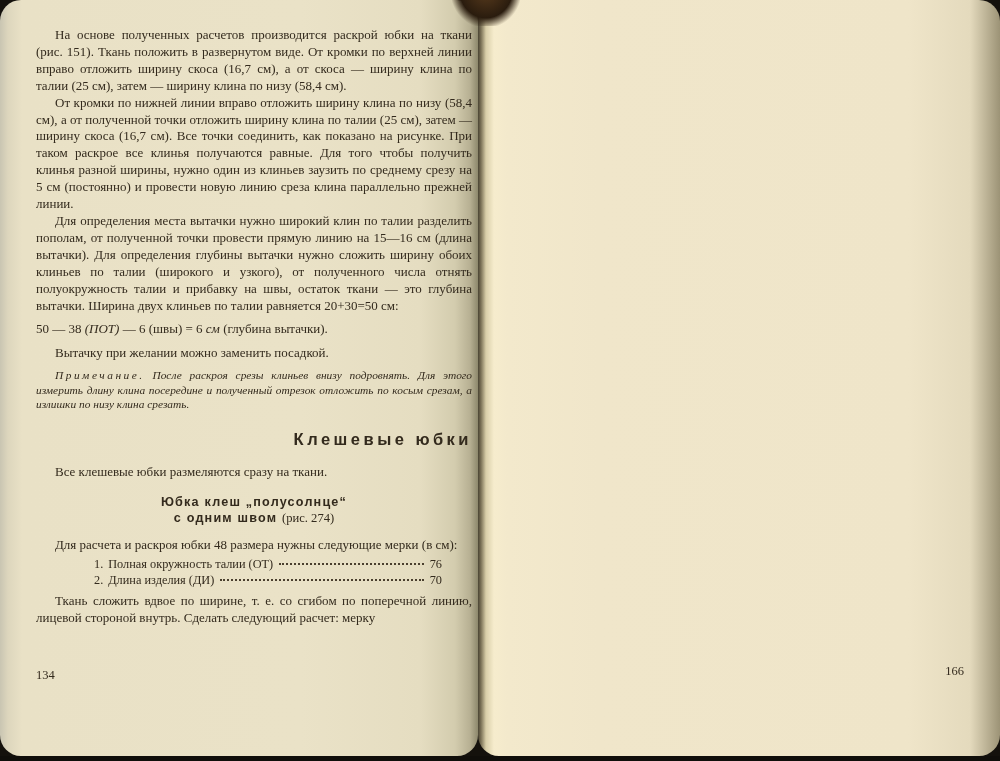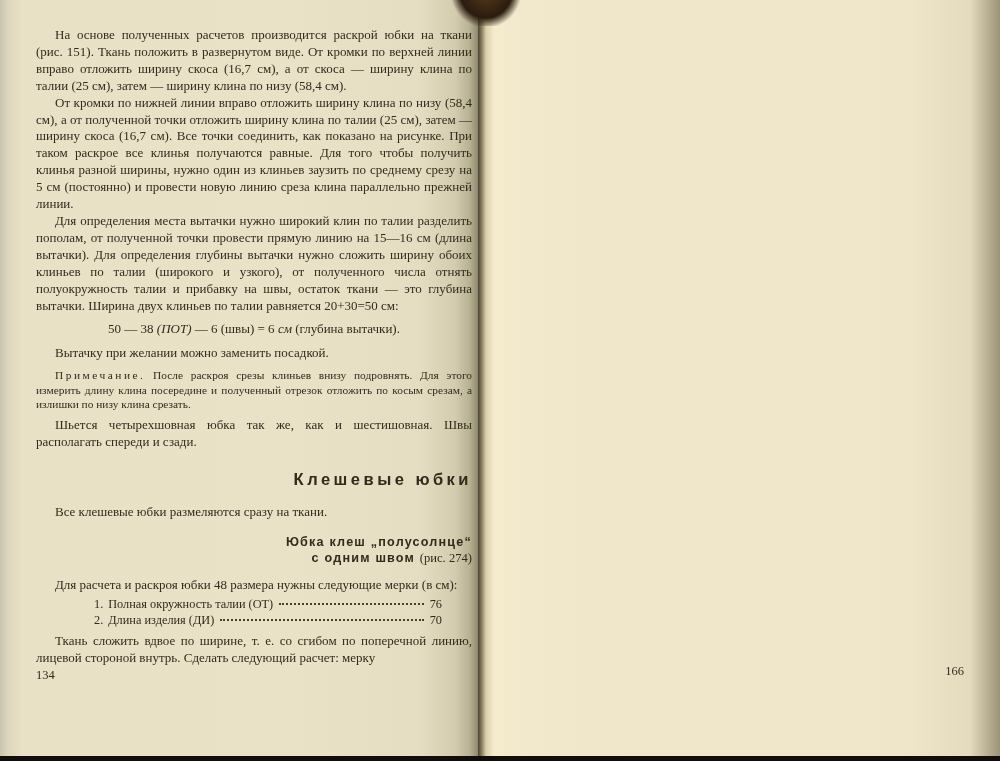--- a/index.html
+++ b/index.html
@@ -4,52 +4,52 @@
 <style>
   html,body{margin:0;padding:0;}
   body{
     width:1000px;height:761px;overflow:hidden;position:relative;
     background:#14110c;
     font-family:"Liberation Serif","DejaVu Serif",serif;
     color:#332a1d;
   }
   .spread{position:absolute;inset:0;}
   
-  .page{position:absolute;top:0;bottom:5px;}
+  .page{position:absolute;top:0;bottom:5px;border-radius:21px;}
   .page-left{
     left:0;width:478px;
     background:linear-gradient(90deg,#c9c5b2 0,#ddd6bd 8px,#e9e1c6 22px,#eae2c7 300px,#e5ddc1 420px,#d3ccae 455px,#b7b093 470px,#8d886c 478px);
   }
   .page-right{
     left:478px;right:0;
     background:linear-gradient(90deg,#4a4433 0,#7b7257 3px,#d9cfa9 8px,#f6eccd 16px,#f3e9cc 30px,#f0e6ca 120px,#efe5c9 430px,#e4dabd 492px,#9c9376 522px);
   }
   .spine-notch{
     position:absolute;top:0;left:452px;width:68px;height:26px;
     background:radial-gradient(ellipse at 50% -40%,#5a3c1e 0,#2a1c0e 55%,rgba(20,15,8,0) 75%);
   }
   .bottom-strip{position:absolute;left:0;right:0;bottom:0;height:5px;background:#100e0a;}
 
   
   .col{position:absolute;font-size:13px;line-height:16.9px;text-align:justify;}
   .col-left{left:36px;top:27px;width:436px;}
   p{margin:0;text-indent:19px;}
-  .formula{text-align:center;text-indent:0;margin:7px 0 7px 0;}
+  .formula{text-align:left;text-indent:0;margin:7px 0 7px 0;}
   .formula i{font-style:italic;}
-  .note{font-size:11.4px;line-height:14.4px;margin:6px 0 6px 0;text-indent:19px;}
+  .note{font-size:11.4px;line-height:14.4px;margin:6px 0 6px 0;text-indent:19px;font-style:italic;}
   .note-label{letter-spacing:2.5px;}
   .h-section{
     font-family:"Liberation Sans","DejaVu Sans",sans-serif;
     font-weight:bold;font-size:16.5px;letter-spacing:3.5px;
     text-align:right;text-indent:0;margin:20px 0 16px 0;
   }
   .h-sub{
     font-family:"Liberation Sans","DejaVu Sans",sans-serif;
     font-size:12.6px;font-weight:bold;letter-spacing:1.2px;
-    text-align:right;text-indent:0;line-height:16px;margin:13px 0 11px 0;
+    text-align:center;text-indent:0;line-height:16px;margin:13px 0 11px 0;
   }
   .h-sub .ref{font-family:"Liberation Serif","DejaVu Serif",serif;font-weight:normal;letter-spacing:0;}
   .meas{margin:3px 0 5px 0;padding:0 30px 0 58px;}
   .meas-row{display:flex;align-items:baseline;text-indent:0;font-size:12.3px;line-height:15.6px;}
   .meas-num{margin-right:5px;}
   .meas-dots{flex:1;margin:0 6px;border-bottom:2px dotted #4a3f2e;transform:translateY(-3px);}
   .page-num{position:absolute;font-size:12.5px;}
   .pn-left{left:36px;top:668px;}
   .pn-right{right:36px;top:664px;}
 
@@ -62,21 +62,20 @@
 <div class="spread">
 
   <div class="page page-left">
     <div class="col col-left">
       <p>На основе полученных расчетов производится раскрой юбки на ткани (рис. 151). Ткань положить в развернутом виде. От кромки по верхней линии вправо отложить ширину скоса (16,7 см), а от скоса — ширину клина по талии (25 см), затем — ширину клина по низу (58,4 см).</p>
       <p>От кромки по нижней линии вправо отложить ширину клина по низу (58,4 см), а от полученной точки отложить ширину клина по талии (25 см), затем — ширину скоса (16,7 см). Все точки соединить, как показано на рисунке. При таком раскрое все клинья получаются равные. Для того чтобы получить клинья разной ширины, нужно один из клиньев заузить по среднему срезу на 5 см (постоянно) и провести новую линию среза клина параллельно прежней линии.</p>
       <p>Для определения места вытачки нужно широкий клин по талии разделить пополам, от полученной точки провести прямую линию на 15—16 см (длина вытачки). Для определения глубины вытачки нужно сложить ширину обоих клиньев по талии (широкого и узкого), от полученного числа отнять полуокружность талии и прибавку на швы, остаток ткани — это глубина вытачки. Ширина двух клиньев по талии равняется 20+30=50 см:</p>
       <p class="formula"><span>50 — 38 </span><i>(ПОТ)</i><span> — 6 (швы) = 6 </span><i>см</i><span> (глубина вытачки).</span></p>
       <p>Вытачку при желании можно заменить посадкой.</p>
       <p class="note"><span class="note-label">Примечание.</span><span> После раскроя срезы клиньев внизу подровнять. Для этого измерить длину клина посередине и полученный отрезок отложить по косым срезам, а излишки по низу клина срезать.</span></p>
-      <p>Шьется четырехшовная юбка так же, как и шестишовная. Швы располагать спереди и сзади.</p>
       <p class="h-section">Клешевые юбки</p>
       <p>Все клешевые юбки размеляются сразу на ткани.</p>
       <p class="h-sub">
         <span>Юбка клеш „полусолнце“</span><br>
         <span>с одним швом </span><span class="ref">(рис. 274)</span>
       </p>
       <p>Для расчета и раскроя юбки 48 размера нужны следующие мерки (в см):</p>
       <div class="meas">
         <div class="meas-row">
           <span class="meas-num">1.</span>

